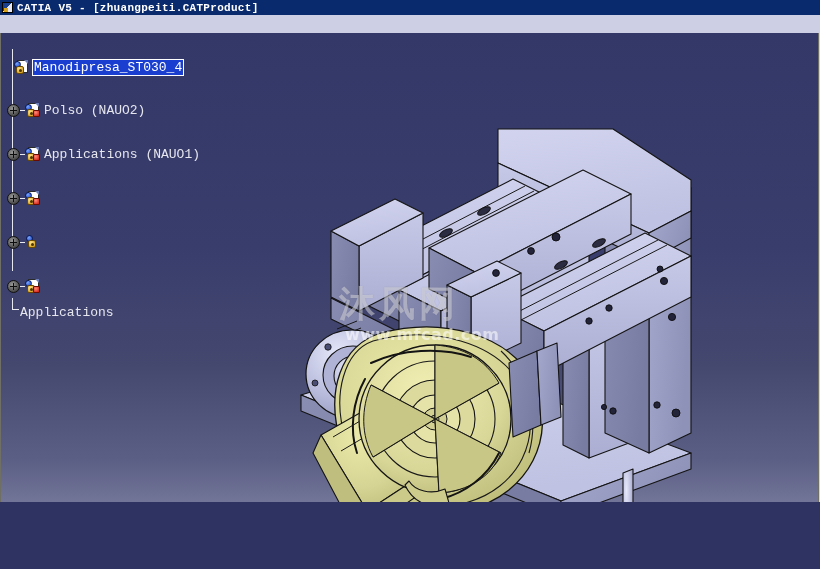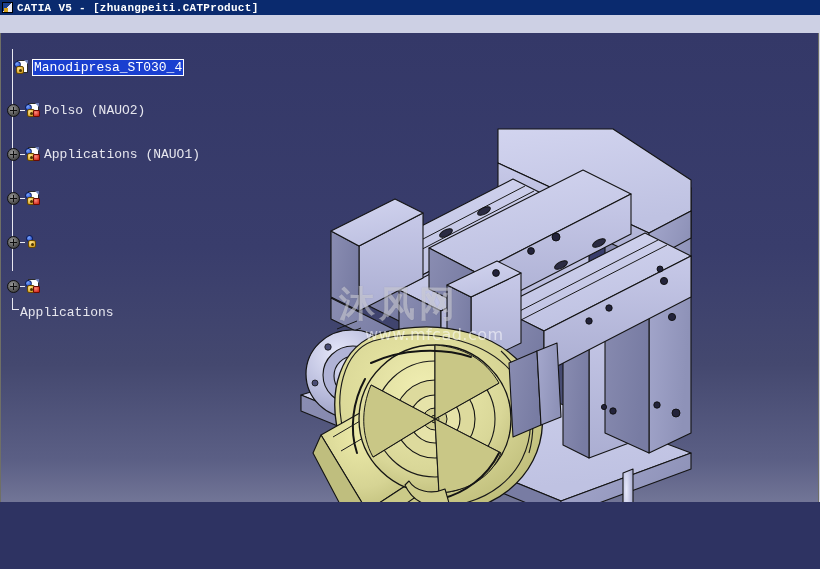--- a/index.html
+++ b/index.html
@@ -140,21 +140,21 @@
     position:absolute;left:338px;top:247px;width:230px;height:62px;
     pointer-events:none;user-select:none;
   }
   .wm-cn{
     position:absolute;left:0;top:0;font-size:36px;font-weight:bold;
     color:rgba(255,255,255,0.40);letter-spacing:4px;white-space:nowrap;
     font-family:"DejaVu Sans",sans-serif;
     text-shadow:0 0 1px rgba(90,90,110,0.35);
   }
   .wm-url{
-    position:absolute;left:26px;top:45px;font-size:16px;font-weight:normal;
+    position:absolute;left:6px;top:45px;font-size:16px;font-weight:bold;
     color:rgba(255,255,255,0.55);white-space:nowrap;
     font-family:"DejaVu Sans",sans-serif;letter-spacing:0.5px;
   }
 
   
   .cad{position:absolute;left:0;top:0;width:818px;height:535px;}
 </style>
 </head>
 <body>
 

